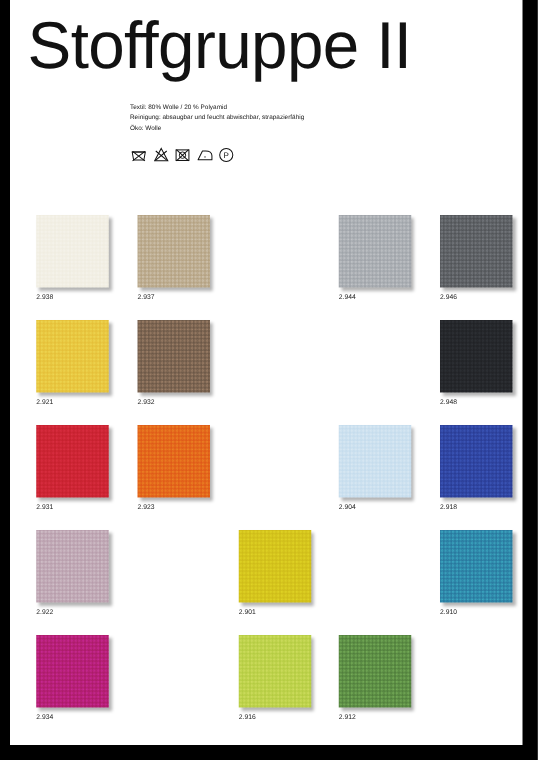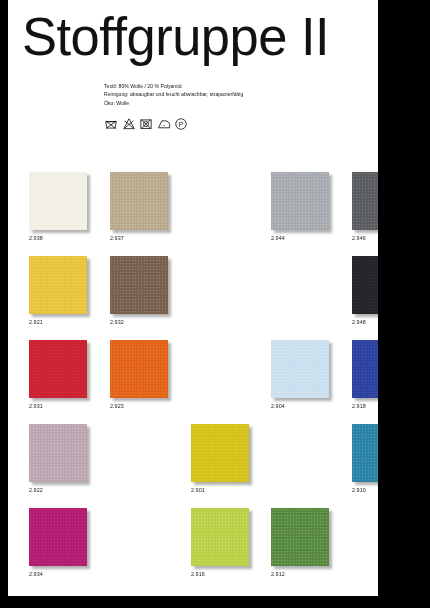--- a/index.html
+++ b/index.html
@@ -19,21 +19,21 @@
     position: relative;
     width: 430px;
     height: 608px;
     background: #000000;
     box-sizing: border-box;
   }
   #page-sheet {
     position: absolute;
     left: 8px;
     top: 0px;
-    width: 370px;
+    width: 410px;
     height: 596px;
     background: #ffffff;
     overflow: hidden;
   }
 
   
   #doc-title {
     position: absolute;
     left: 14px;
     top: 6px;

